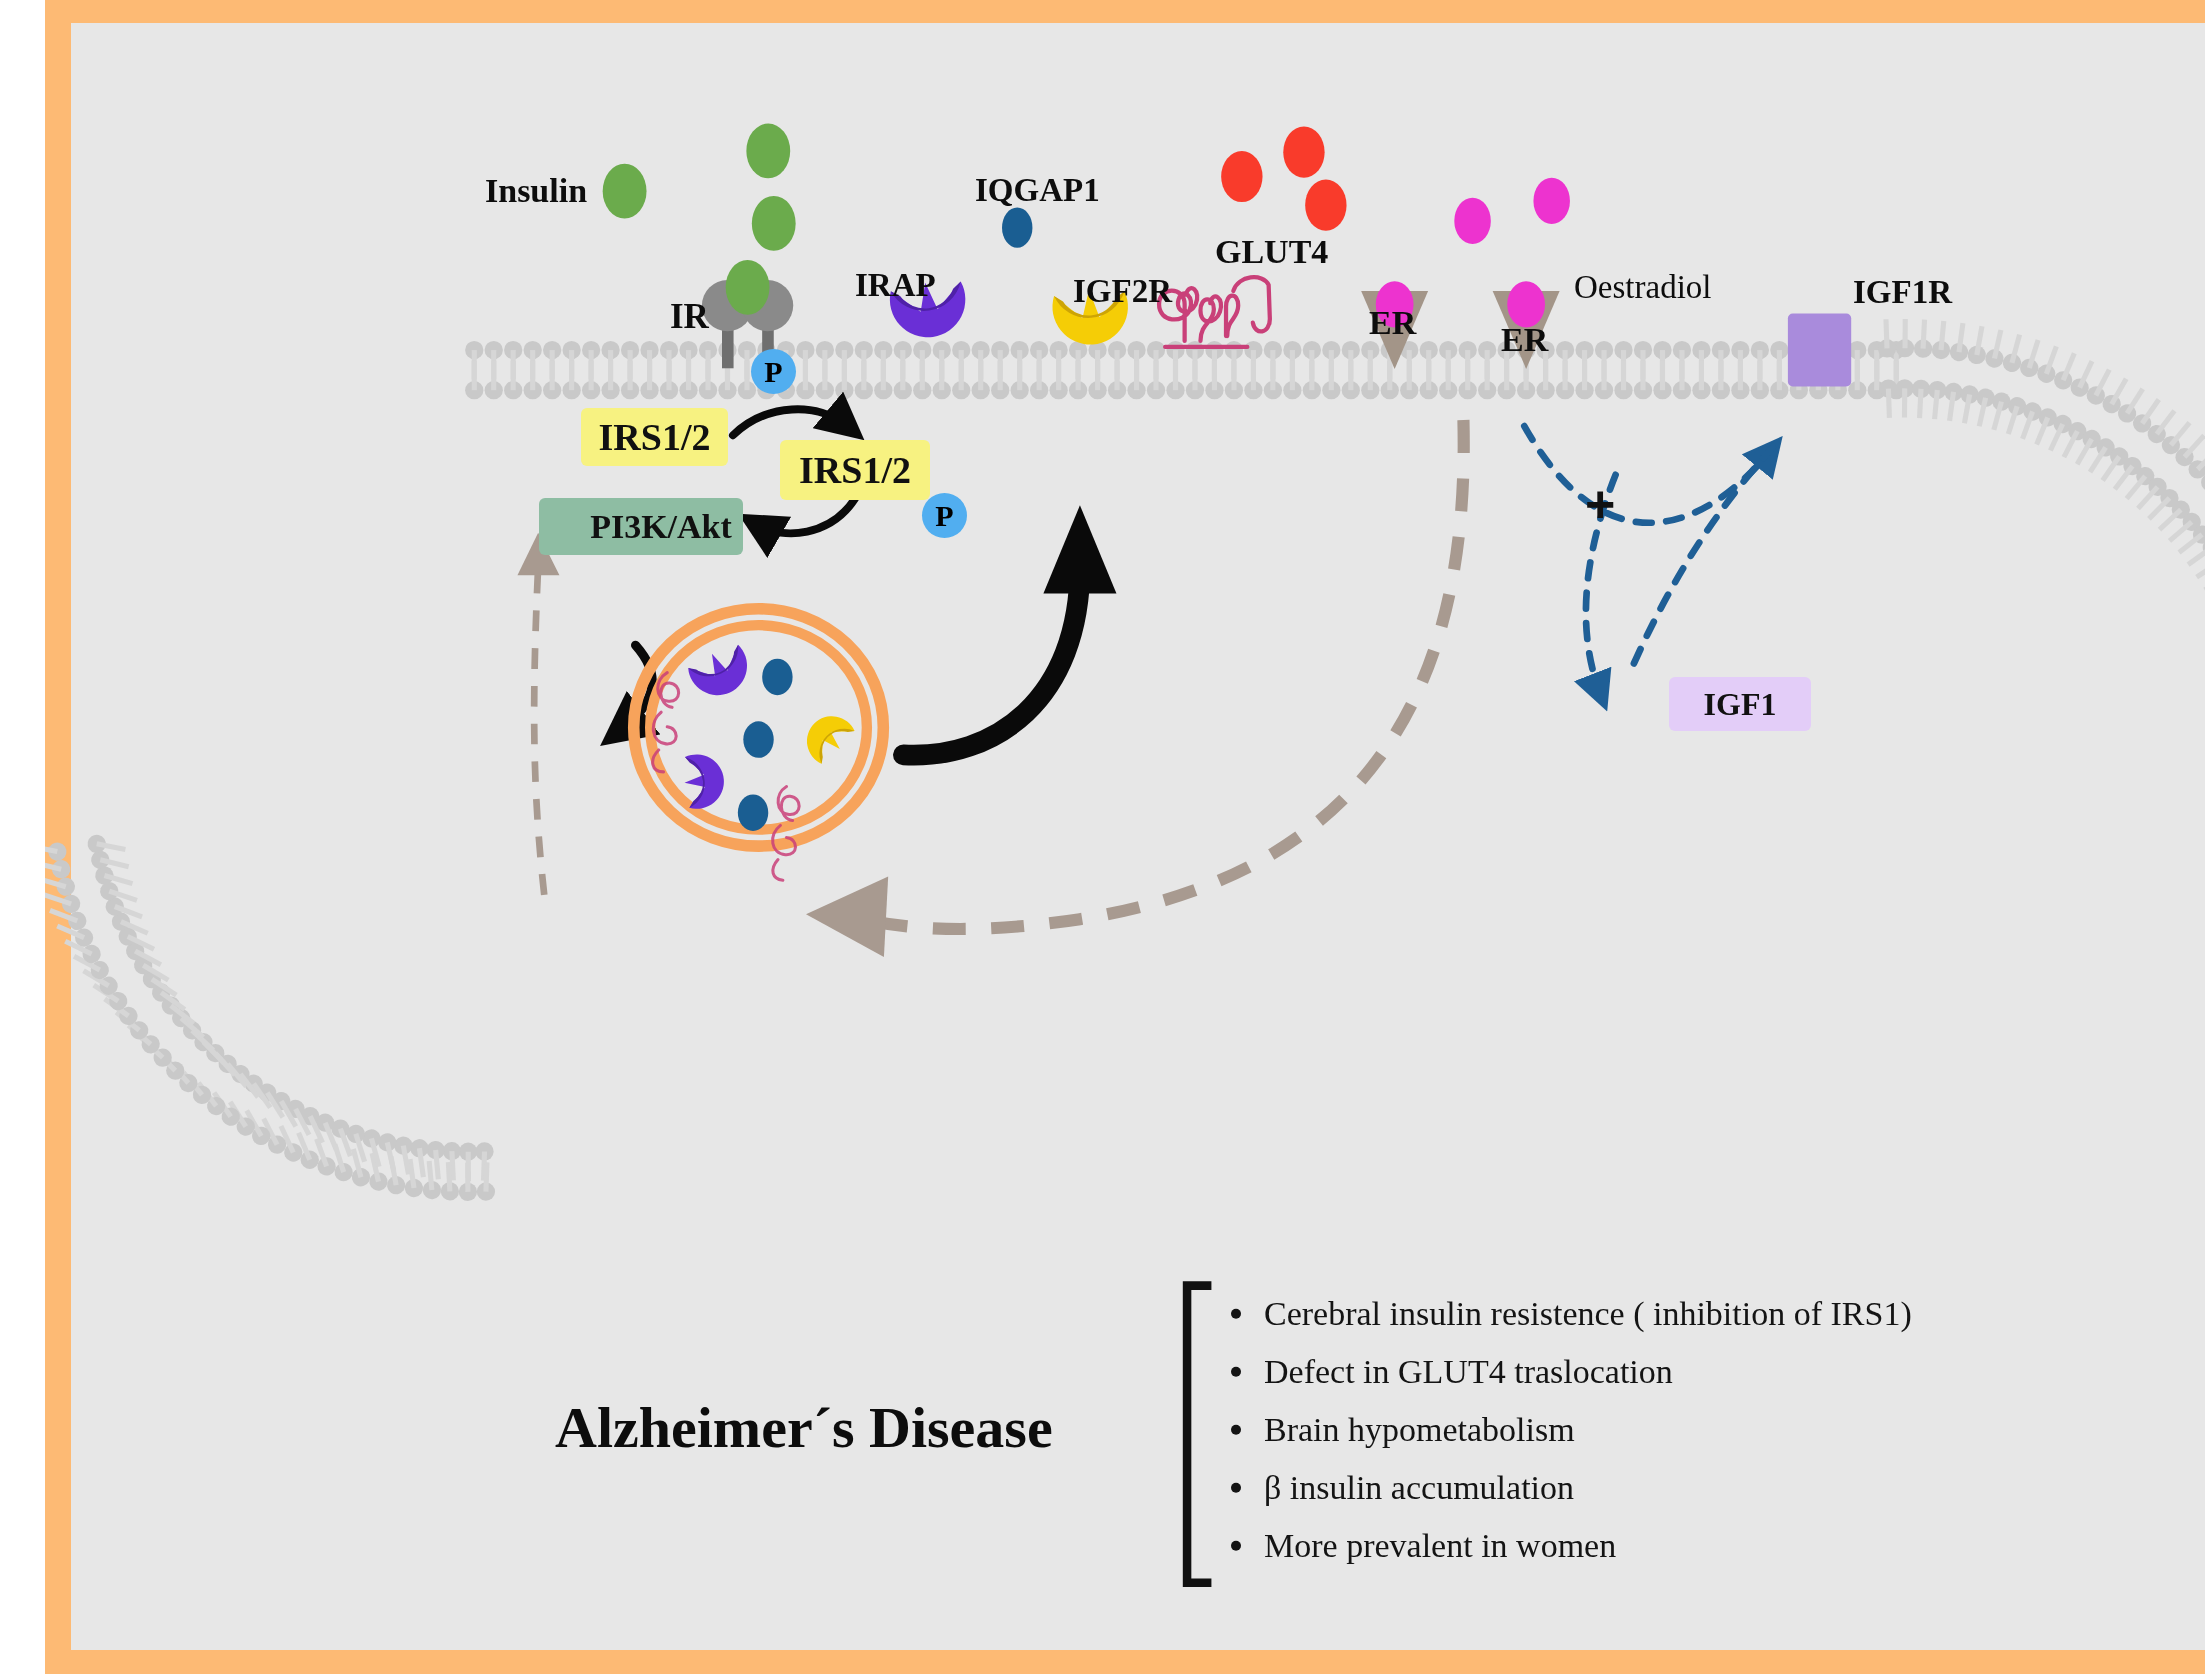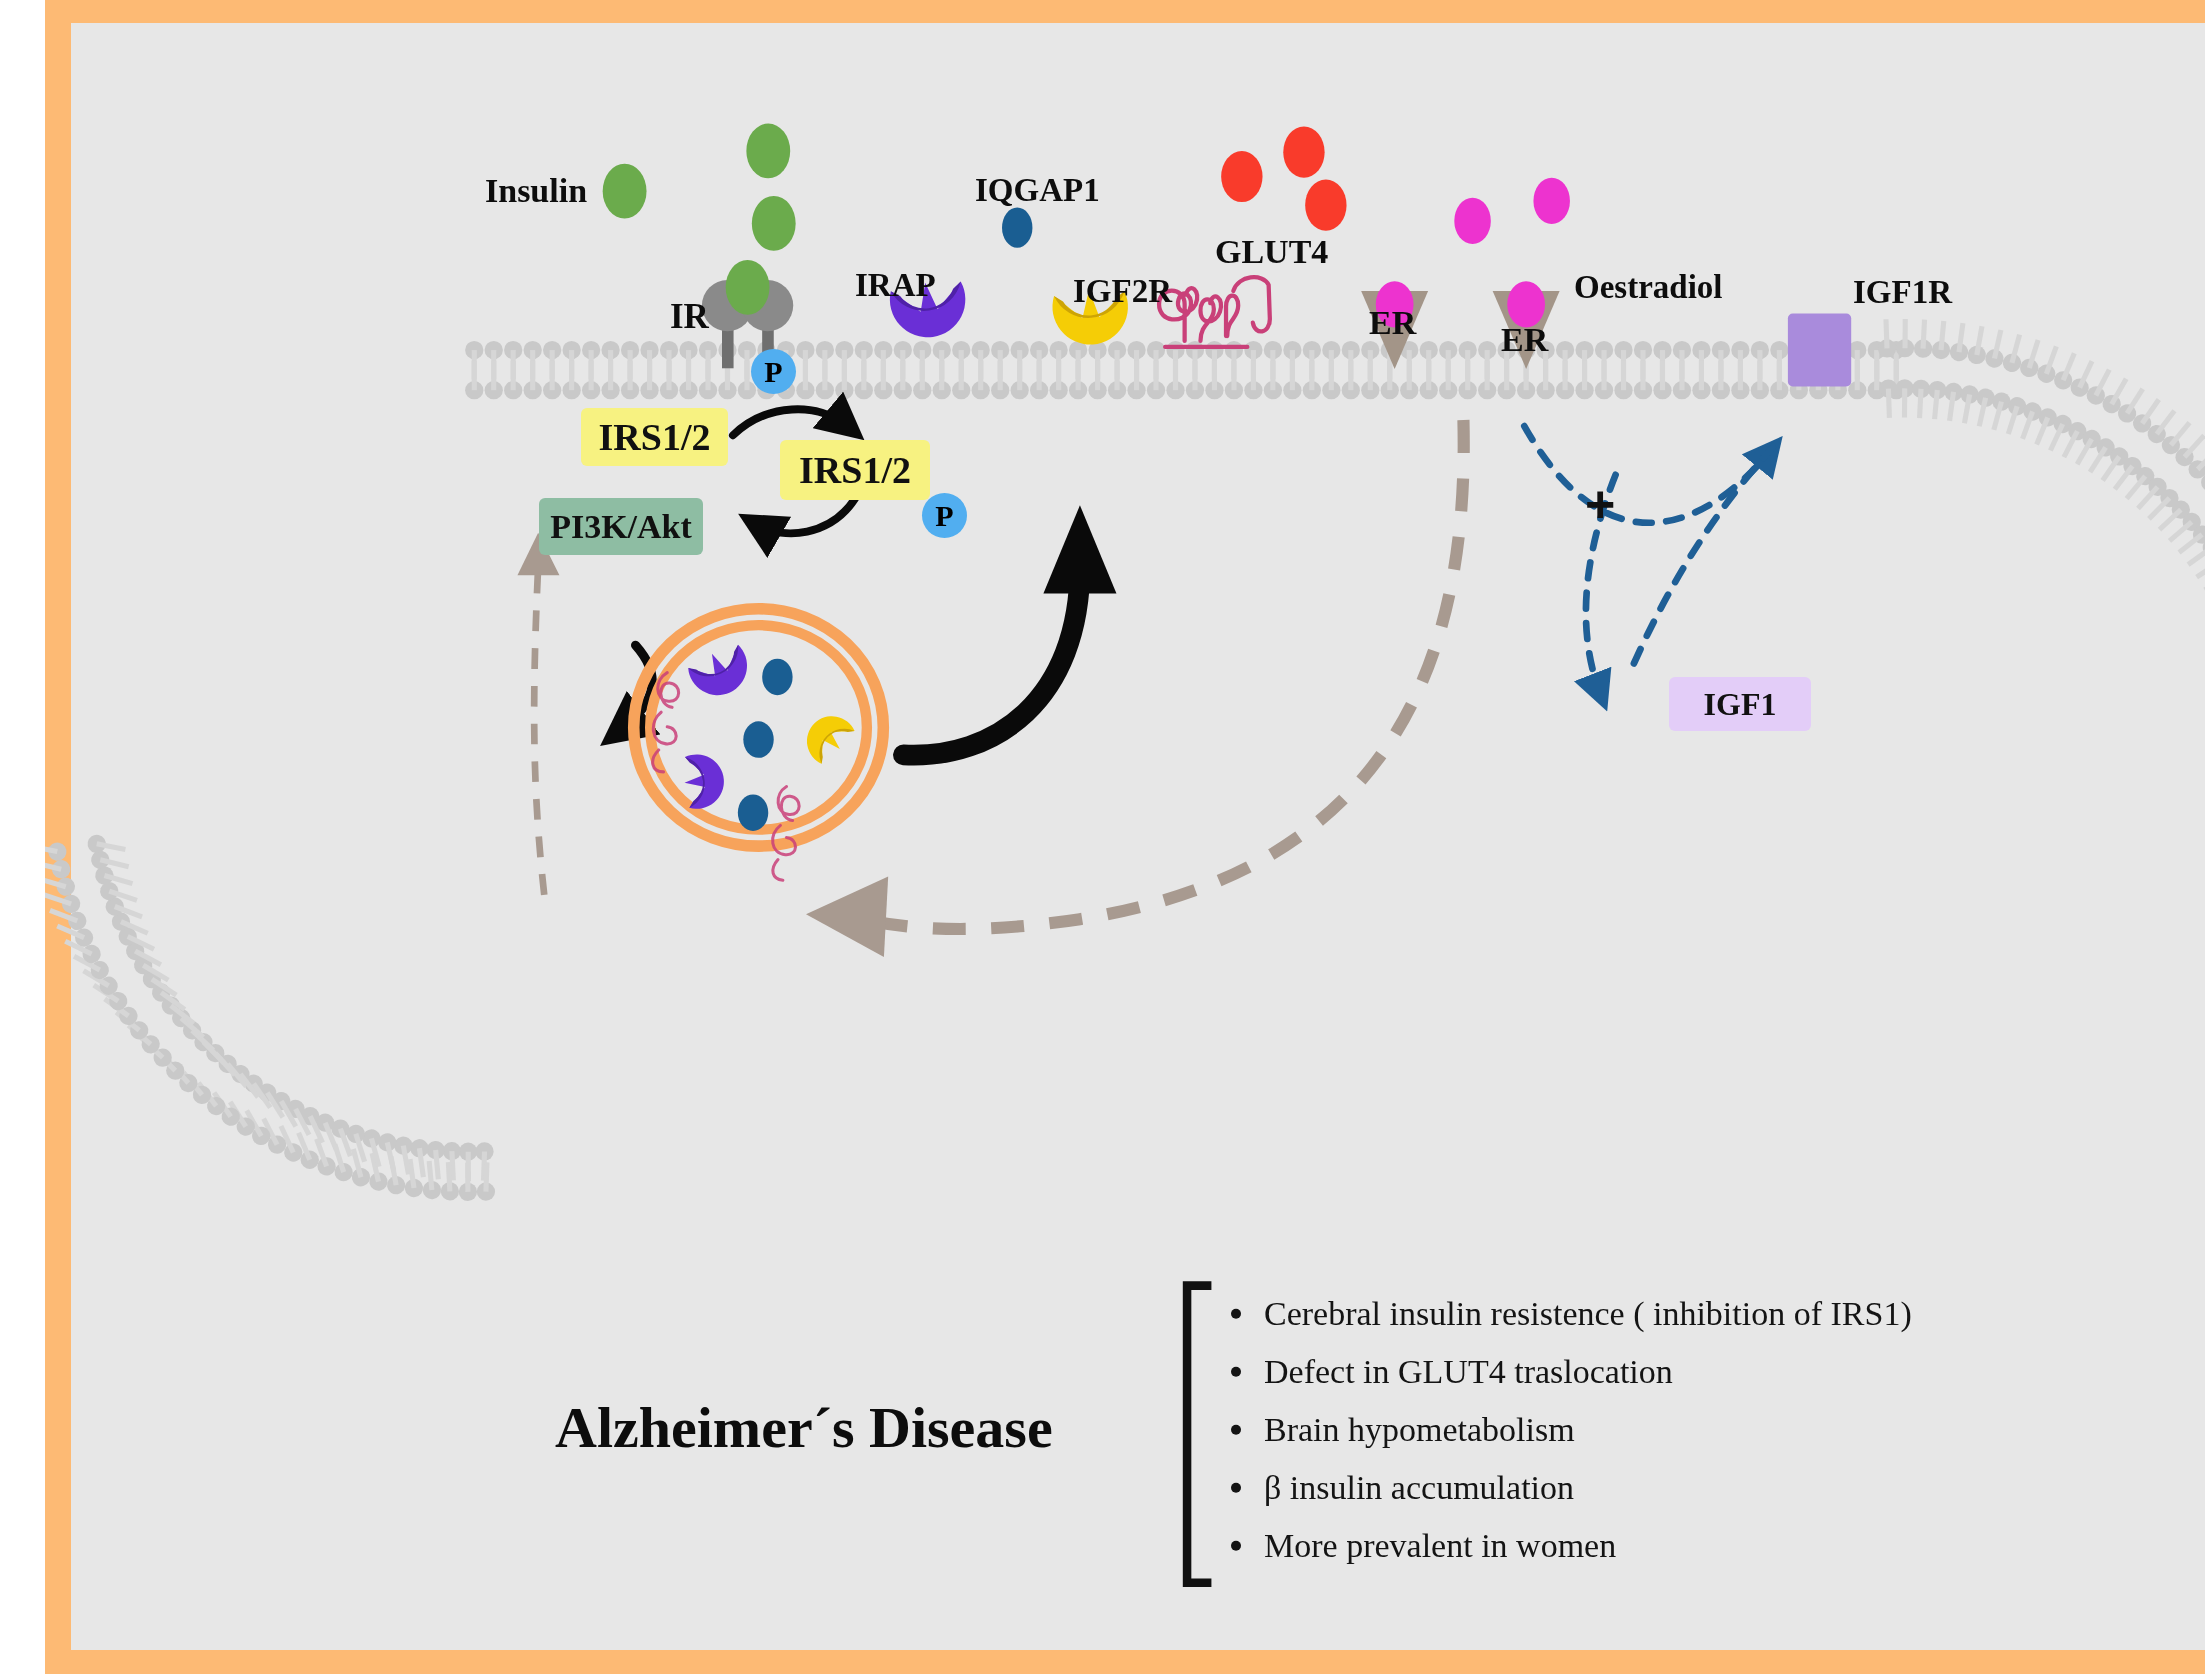--- a/index.html
+++ b/index.html
@@ -3,21 +3,21 @@
 <meta charset="utf-8">
 <style>
   html,body{margin:0;padding:0;background:#ffffff;}
   body{width:2205px;height:1674px;font-family:"Liberation Serif",serif;}
   #stage{position:relative;width:2205px;height:1674px;background:#fdba74;overflow:hidden;margin-left:45px;}
   #panel{position:absolute;left:26px;top:22.5px;width:2153px;height:1627px;background:#e7e7e7;}
   .lbl{position:absolute;font-family:"Liberation Serif",serif;font-weight:bold;color:#0d0d0d;white-space:nowrap;}
   .tag{position:absolute;font-family:"Liberation Serif",serif;font-weight:bold;color:#111;white-space:nowrap;
        display:flex;align-items:center;justify-content:center;border-radius:6px;}
   .tag-yellow{background:#f7f281;}
-  .tag-green{background:#8ebda3;}
+  .tag-green{background:#8ebda3;padding-left:40px;}
   .tag-purple{background:#e3cdf8;}
   svg{position:absolute;left:0;top:0;overflow:visible;}
   .plus{position:absolute;font-family:"Liberation Sans",sans-serif;font-weight:bold;color:#111;}
   #bullets{position:absolute;}
   #bullets ul{list-style:none;margin:0;padding:0;}
   #bullets li{position:relative;font-family:"Liberation Serif",serif;color:#141414;padding-left:44px;}
   #bullets li:before{content:"";position:absolute;left:11px;top:50%;transform:translateY(-50%);
     width:10.4px;height:10.4px;border-radius:50%;background:#141414;}
   .pbadge{position:absolute;border-radius:50%;background:#51aef0;display:flex;align-items:center;
     justify-content:center;font-family:"Liberation Serif",serif;font-weight:bold;color:#000;}
@@ -448,21 +448,21 @@
   </svg>
 
   <div class="lbl" style="left:440px;top:172px;font-size:34px;">Insulin</div>
   <div class="lbl" style="left:625px;top:297px;font-size:35px;">IR</div>
   <div class="lbl" style="left:810px;top:267px;font-size:33px;">IRAP</div>
   <div class="lbl" style="left:930px;top:172px;font-size:33px;">IQGAP1</div>
   <div class="lbl" style="left:1028px;top:273px;font-size:33px;">IGF2R</div>
   <div class="lbl" style="left:1170px;top:233px;font-size:34px;">GLUT4</div>
   <div class="lbl" style="left:1324px;top:304px;font-size:34px;">ER</div>
   <div class="lbl" style="left:1456px;top:321px;font-size:34px;">ER</div>
-  <div class="lbl" style="left:1529px;top:269px;font-size:33px;font-weight:bold;">Oestradiol</div>
+  <div class="lbl" style="left:1529px;top:269px;font-size:33px;font-weight:normal;">Oestradiol</div>
   <div class="lbl" style="left:1808px;top:274px;font-size:33px;">IGF1R</div>
   <div class="plus" style="left:1540px;top:474px;font-size:52px;">+</div>
 
   <div class="tag tag-yellow" style="left:536px;top:408px;width:147px;height:58px;font-size:38px;">IRS1/2</div>
   <div class="tag tag-yellow" style="left:735px;top:440px;width:150px;height:60px;font-size:38px;">IRS1/2</div>
   <div class="tag tag-green" style="left:494px;top:498px;width:164px;height:57px;font-size:34px;">PI3K/Akt</div>
   <div class="tag tag-purple" style="left:1624px;top:677px;width:142px;height:54px;font-size:32px;">IGF1</div>
 
   <div class="pbadge" style="left:706px;top:349px;width:45px;height:45px;font-size:30px;">P</div>
   <div class="pbadge" style="left:877px;top:493px;width:45px;height:45px;font-size:30px;">P</div>

